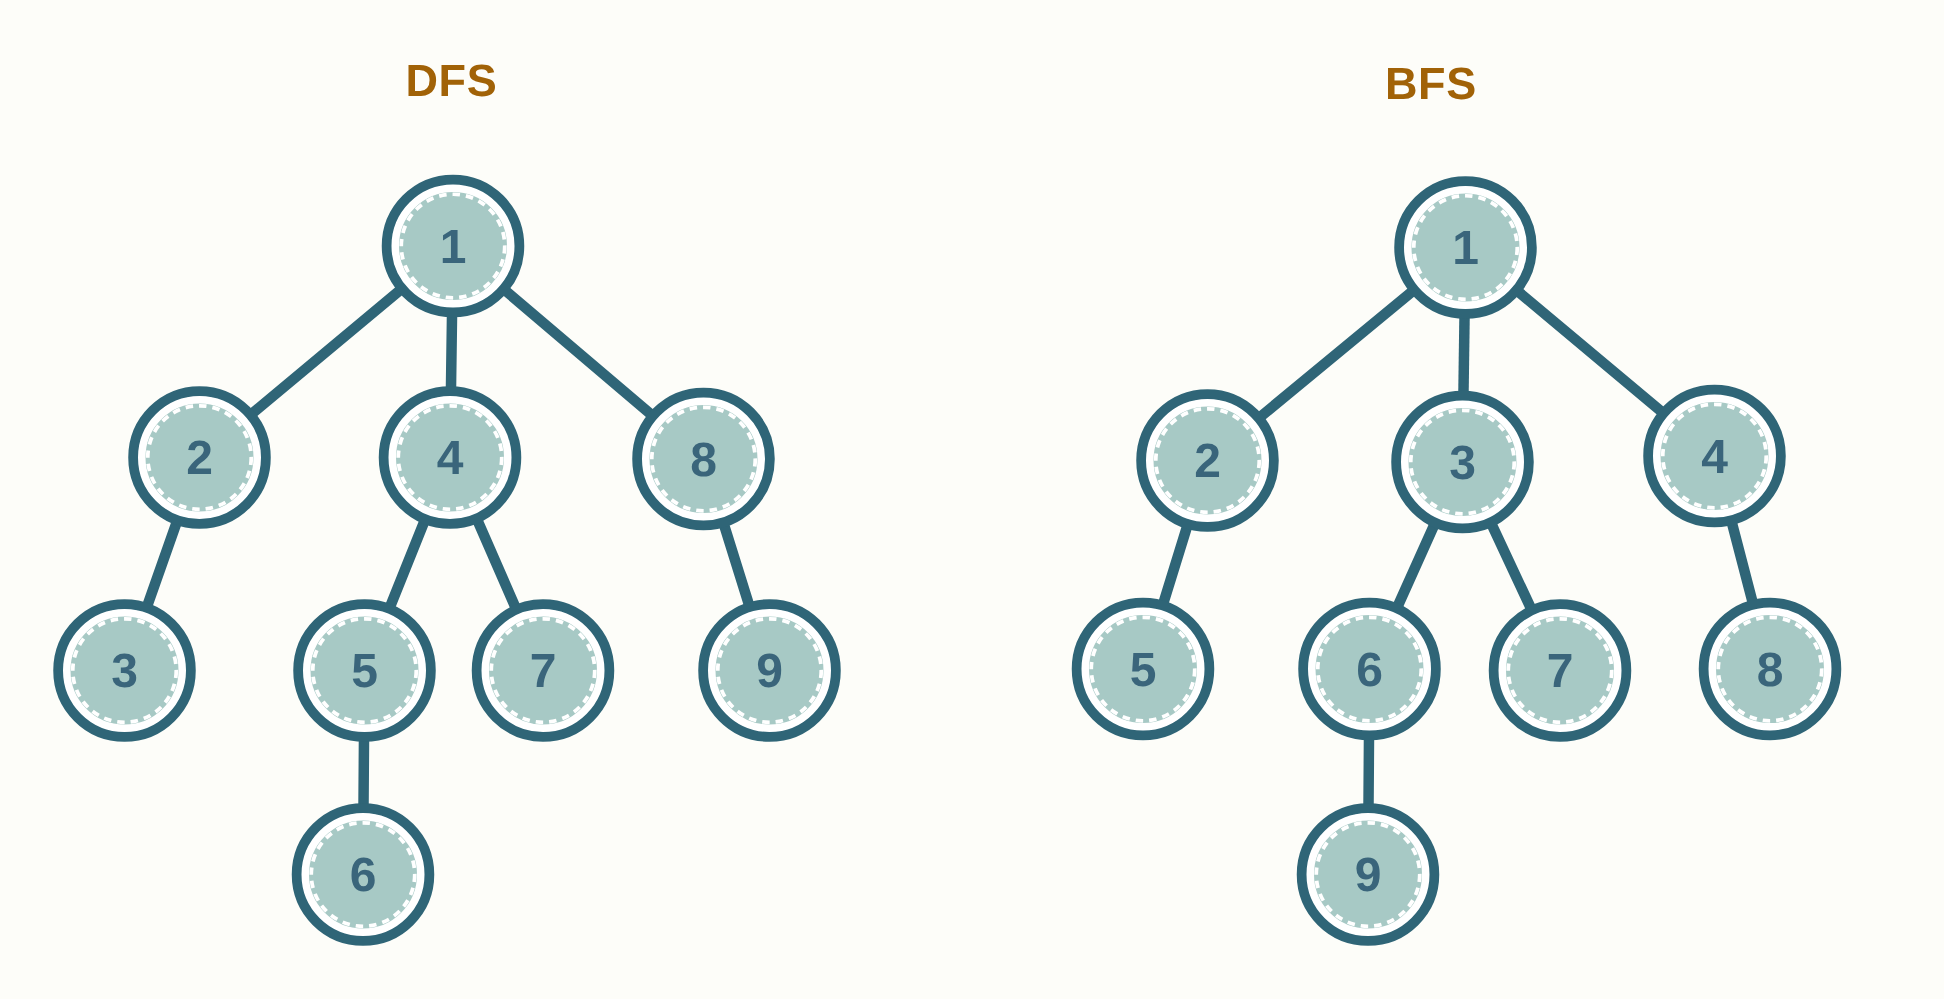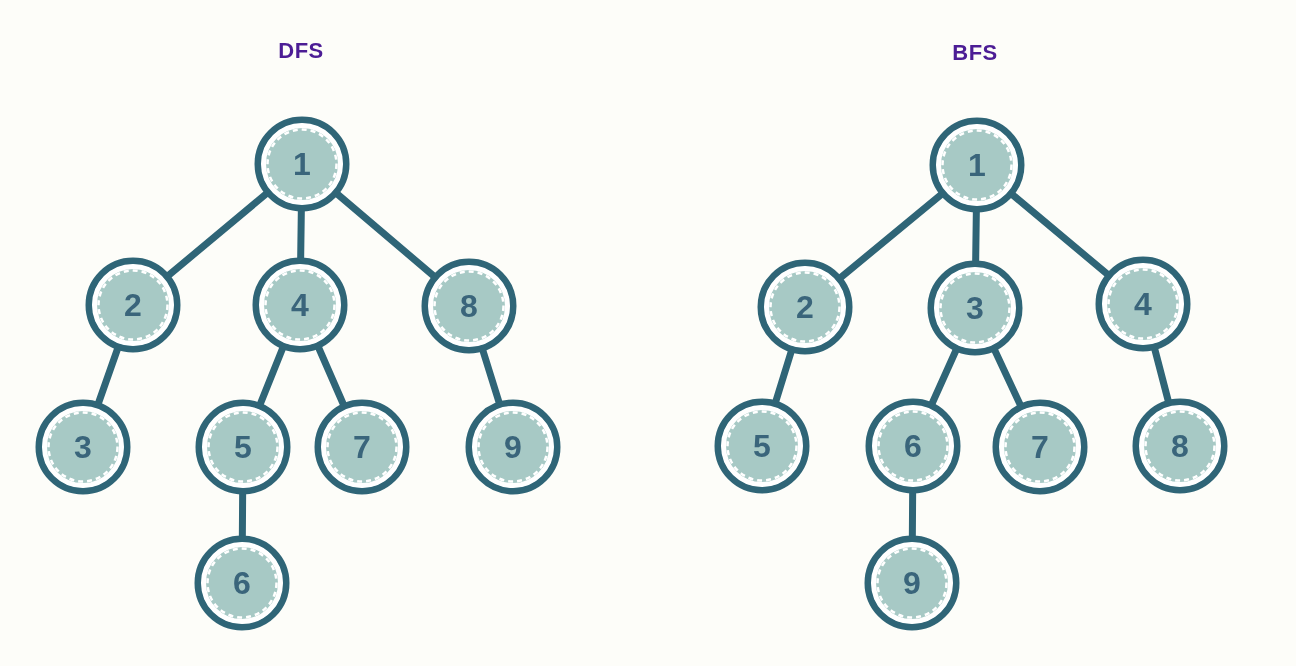--- a/index.html
+++ b/index.html
@@ -20,23 +20,23 @@
     left: 0;
     top: 0;
     width: 1296px;
     height: 666px;
     display: block;
   }
   .tree-title {
     position: absolute;
     transform: translateX(-50%);
     font-weight: bold;
-    font-size: 22px;
+    font-size: 30px;
     letter-spacing: 0.5px;
-    color: #4c1d95;
+    color: #a16207;
     user-select: none;
   }
   .node-label {
     font-family: "Liberation Sans", sans-serif;
     font-weight: bold;
     font-size: 32px;
   }
 </style>
 </head>
 <body>
@@ -166,14 +166,14 @@
         </g>
         <g>
           <circle cx="912" cy="583" r="44" fill="#a7c9c5" stroke="#2f6577" stroke-width="7"></circle>
           <circle cx="912" cy="583" r="38.5" fill="none" stroke="#ffffff" stroke-width="5"></circle>
           <circle cx="912" cy="583" r="34.5" fill="none" stroke="#ffffff" stroke-width="2.5" stroke-dasharray="5 4"></circle>
           <text x="912" y="594" text-anchor="middle" fill="#3a657b" class="node-label">9</text>
         </g>
       </g>
     </svg>
   <div class="tree-title" style="left:301px; top:38px;">DFS</div>
-  <div class="tree-title" style="left:975px; top:40px;">BFS</div>
+  <div class="tree-title" style="left:954px; top:40px;">BFS</div>
 </div>
 
 </body></html>

